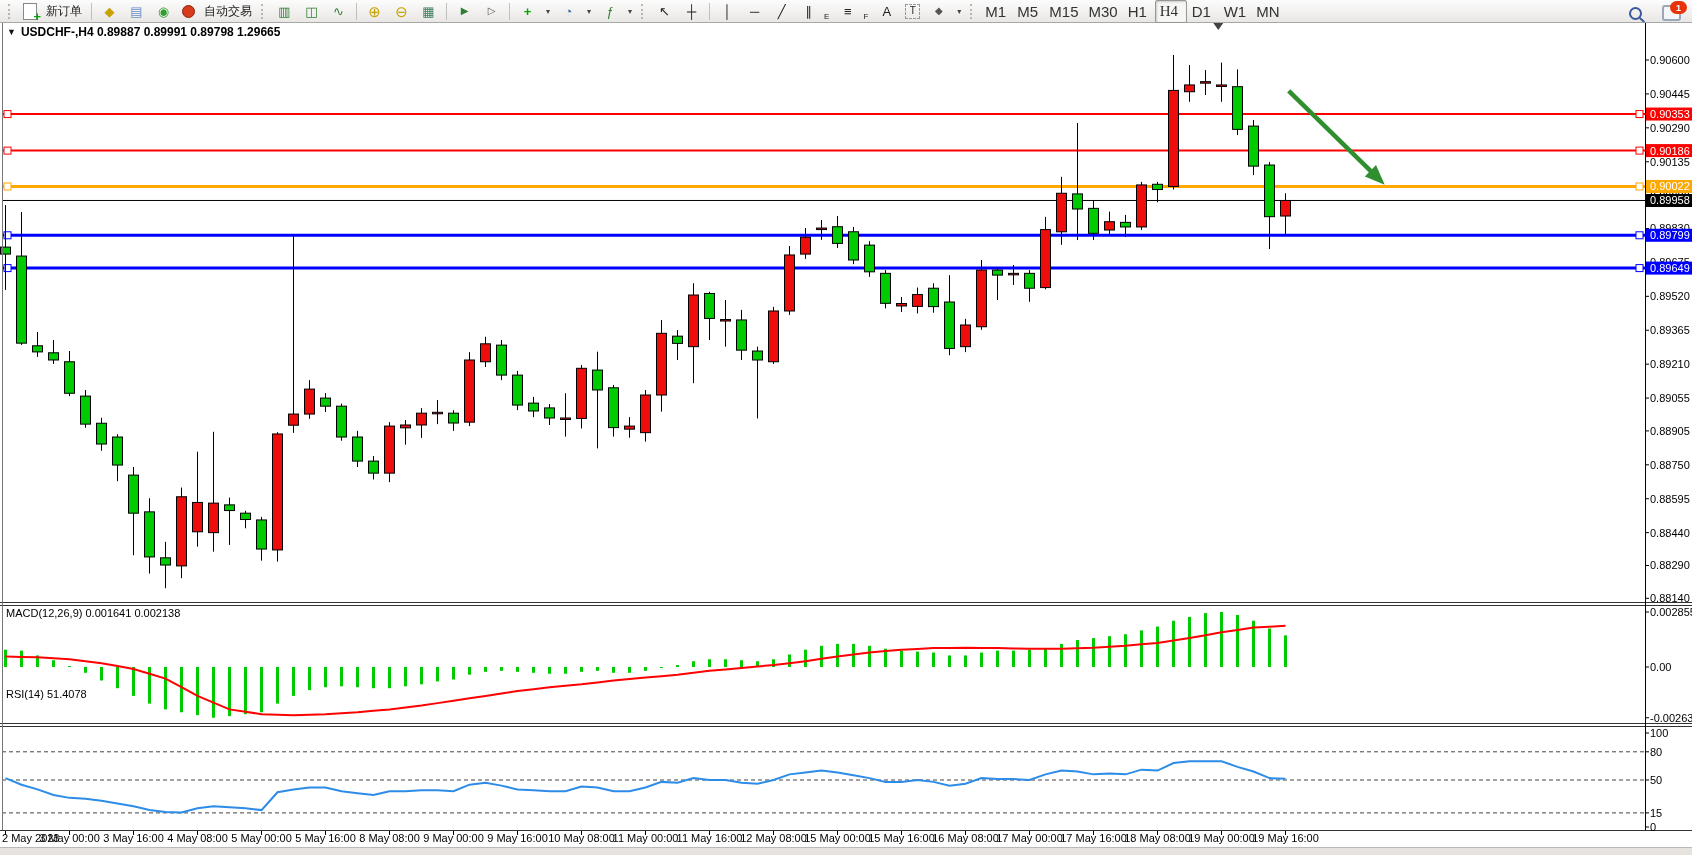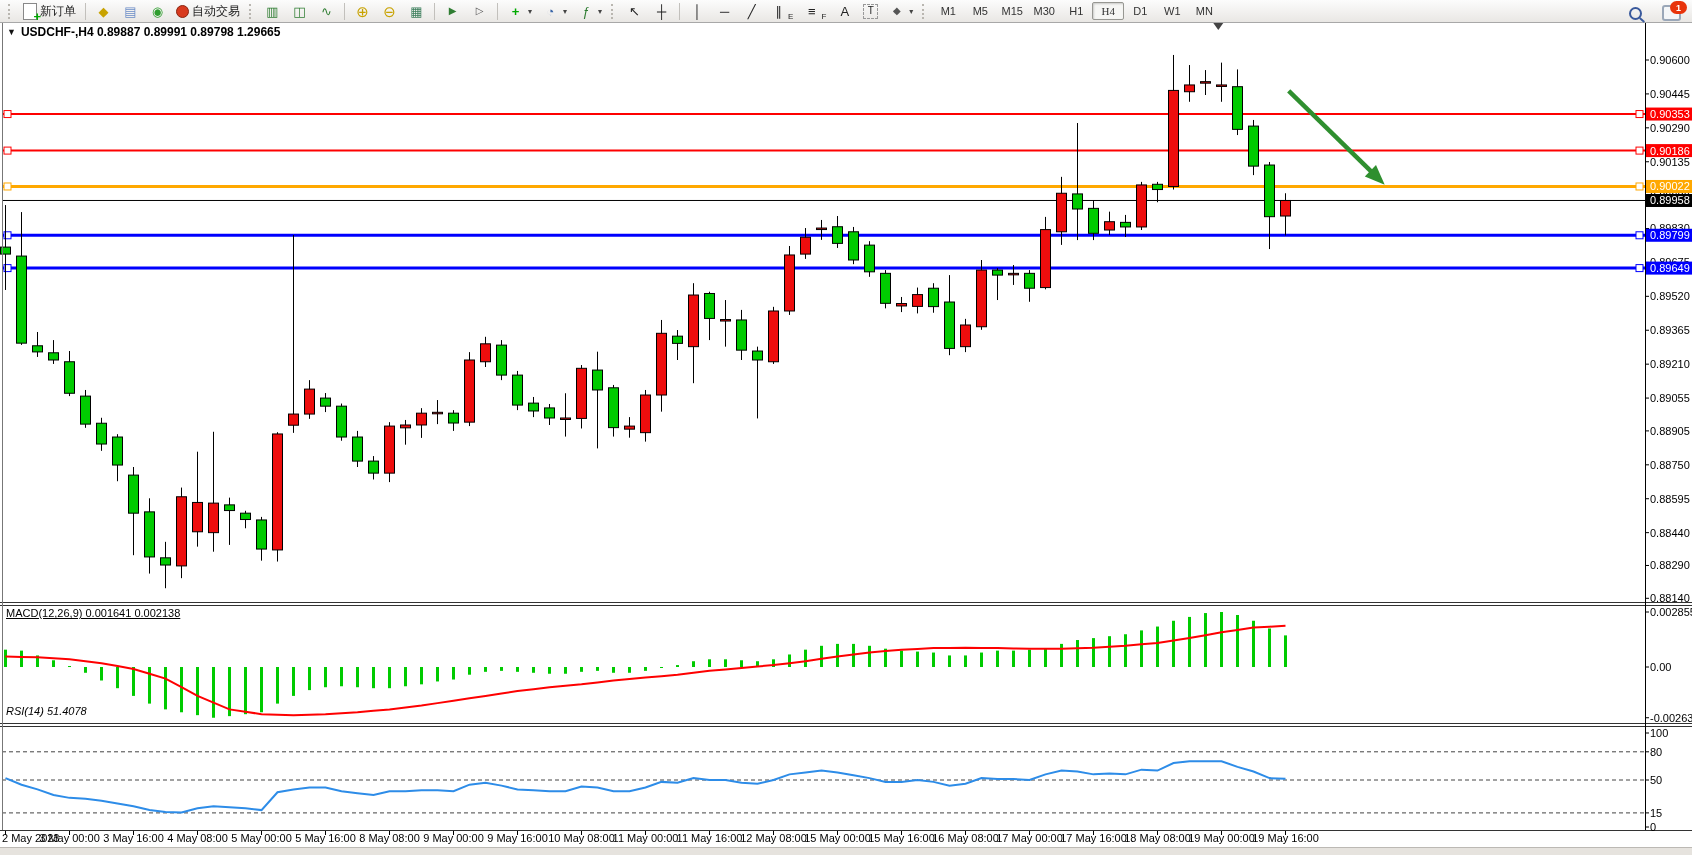--- a/index.html
+++ b/index.html
@@ -2,43 +2,43 @@
 <html><head>
 <meta charset="utf-8">
 <style>
   html,body{margin:0;padding:0;background:#fff;width:1692px;height:855px;overflow:hidden;
     font-family:"Liberation Sans","DejaVu Sans",sans-serif;}
   #stage{position:relative;width:1692px;height:855px;background:#fff;}
   
   .toolbar{position:absolute;top:0;left:0;width:1692px;height:23px;box-sizing:border-box;
     background:linear-gradient(#fcfcfc,#e9e7e4);border-bottom:1px solid #a8a8a8;
     display:flex;align-items:center;padding:0 4px;font-size:12px;color:#222;z-index:30;}
-  .tbtn{height:20px;display:inline-flex;align-items:center;gap:3px;padding:0 4px;border:1px solid transparent;border-radius:2px;cursor:default;}
+  .tbtn{height:20px;display:inline-flex;align-items:center;gap:9px;padding:0 4px;border:1px solid transparent;border-radius:2px;cursor:default;}
   .ico{width:17px;height:17px;display:inline-flex;align-items:center;justify-content:center;font-size:13px;line-height:1;}
   .grip{width:4px;height:15px;border-left:2px dotted #b9b6b0;margin:0 4px;}
   .sep{width:1px;height:17px;background:#c2c0bc;margin:0 4px;}
   .docico{position:relative;width:12px;height:15px;background:#fff;border:1px solid #888;}
   .docico::after{content:"+";position:absolute;right:-5px;bottom:-5px;color:#0a0;font-weight:bold;font-size:13px;}
   .reddot{width:11px;height:11px;border-radius:50%;background:#d83a1e;border:1px solid #8a2410;}
   .dd{font-size:8px;color:#444;margin-left:1px;}
-  .tf{min-width:22px;text-align:center;font-size:11px;color:#333;padding:2px 4px;border:1px solid transparent;border-radius:2px;}
+  .tf{min-width:22px;font-size:15px;color:#333;padding:2px 4px;border:1px solid transparent;border-radius:2px;}
   .tf.active{background:#f6f6f4;border:1px solid #979792;box-shadow:inset 1px 1px 2px rgba(0,0,0,.18);font-family:Liberation Serif, serif;}
   .tool-right{position:absolute;right:6px;top:2px;display:flex;align-items:center;gap:10px;}
   .magic{position:relative;width:9px;height:9px;border:2px solid #39599c;border-radius:50%;}
   .magic::after{content:"";position:absolute;width:6px;height:2px;background:#39599c;right:-5px;bottom:-3px;transform:rotate(40deg);}
   .bubble{position:relative;width:15px;height:12px;border:2px solid #9aa7b8;border-radius:3px;background:#f4f6f8;}
   .badge{position:absolute;top:-6px;right:-8px;min-width:13px;height:13px;border-radius:7px;background:#e8330a;
     color:#fff;font-size:9px;font-weight:bold;display:flex;align-items:center;justify-content:center;padding:0 2px;}
   .subl{font-size:8px;margin-left:-2px;align-self:flex-end;}
   
   .chart-title{position:absolute;left:7px;top:25px;font-size:12px;font-weight:700;color:#000;z-index:20;display:flex;align-items:center;gap:5px;}
   .tri{font-size:9px;color:#111;}
   .ind-label{position:absolute;left:6px;font-size:11px;color:#000;z-index:20;}
-  #macd-label{top:607px;text-decoration:underline;}
-  #rsi-label{top:705px;font-style:italic;}
+  #macd-label{top:607px;}
+  #rsi-label{top:688px;}
   .bottom-strip{position:absolute;left:0;top:847px;width:1692px;height:8px;background:#e6e3de;border-top:1px solid #bcb9b4;}
   svg text{font-family:"Liberation Sans","DejaVu Sans",sans-serif;}
 </style>
 </head>
 <body>
 
 <div id="stage">
 
   <div class="toolbar">
     <span class="grip"></span>

